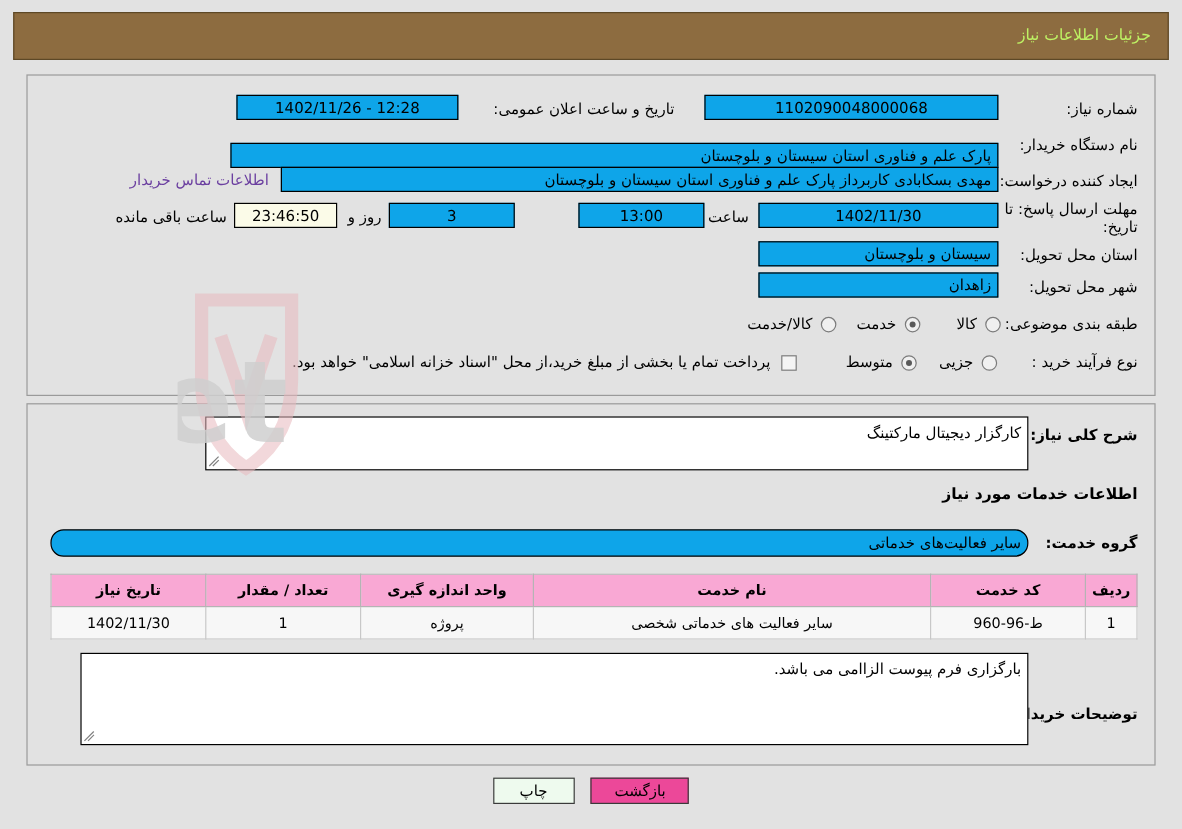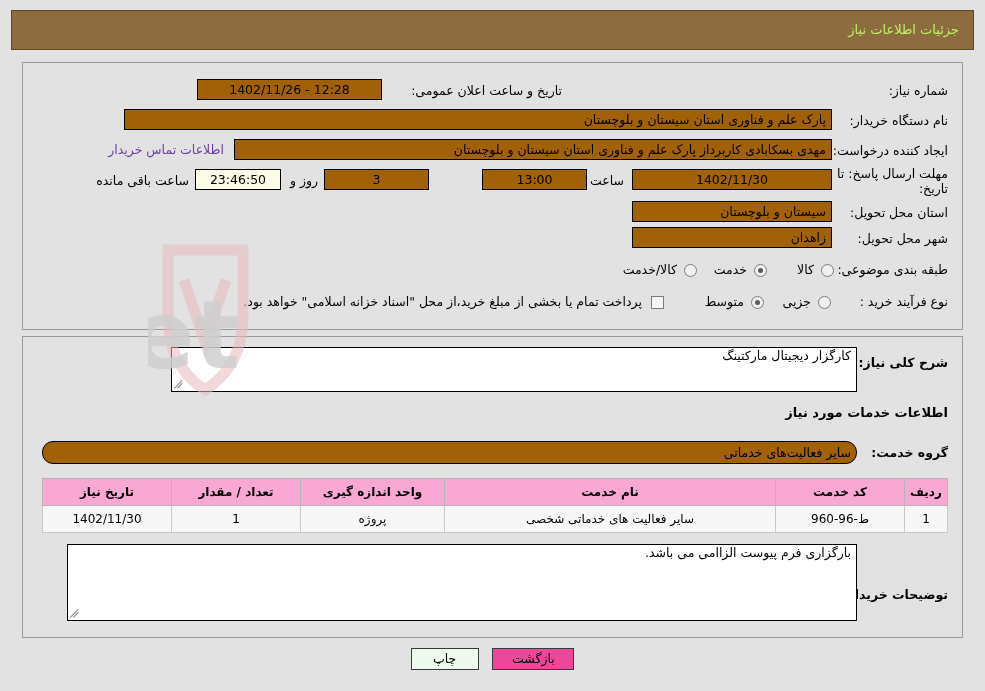--- a/index.html
+++ b/index.html
@@ -73,21 +73,21 @@
     font-size: 12.5px;
     color: #000;
     white-space: nowrap;
     line-height: 16px;
   }
   .lbl.bold { font-weight: bold; margin-left: 28px; }
 
   .fld {
     position: absolute;
     border: 1px solid #000;
-    background: #a16207;
+    background: #0ea5e9;
     box-sizing: border-box;
     height: 21px;
     line-height: 19px;
     font-size: 12.5px;
     color: #000;
     padding: 0 5px;
     text-align: right;
     white-space: nowrap;
     overflow: hidden;
   }
@@ -128,21 +128,21 @@
   }
 
   
   .tarea {
     position: absolute;
     border: 1px solid #000;
     background: #fff;
     box-sizing: border-box;
     font-size: 12.5px;
     color: #000;
-    padding: 0 5px;
+    padding: 5px 5px;
     text-align: right;
     overflow: hidden;
     line-height: 16px;
   }
   .tarea .grip {
     position: absolute;
     left: 2px;
     bottom: 1px;
     width: 10px; height: 10px;
     opacity: .75;
@@ -238,26 +238,27 @@
   </div>
 </div>
 
 <div class="titlebar">
   <span class="title-text">جزئیات اطلاعات نیاز</span>
 </div>
 
 <div class="panel" id="panel-top">
 
   <span class="lbl" style="right:14px; top:20px;">شماره نیاز:</span>
+  <div class="fld center" style="right:130px; top:16px; width:245px;">1102090048000068</div>
 
   <span class="lbl" style="right:400px; top:20px;">تاریخ و ساعت اعلان عمومی:</span>
   <div class="fld center" style="right:580px; top:16px; width:185px;">12:28 - 1402/11/26</div>
 
   <span class="lbl" style="right:14px; top:50px;">نام دستگاه خریدار:</span>
-  <div class="fld" style="right:130px; top:46px; width:708px;">پارک علم و فناوری استان سیستان و بلوچستان</div>
+  <div class="fld" style="right:130px; top:56px; width:640px;">پارک علم و فناوری استان سیستان و بلوچستان</div>
 
   <span class="lbl" style="right:14px; top:80px;">ایجاد کننده درخواست:</span>
   <div class="fld" style="right:130px; top:76px; width:598px;">مهدی بسکابادی کاربرداز پارک علم و فناوری استان سیستان و بلوچستان</div>
   <span class="linkish" style="right:738px; top:79px;">اطلاعات تماس خریدار</span>
 
   <span class="lbl" style="right:14px; top:103px; width:112px; line-height:15px; white-space:normal;">مهلت ارسال پاسخ: تا تاریخ:</span>
   <div class="fld center" style="right:130px; top:106px; width:200px;">1402/11/30</div>
   <span class="lbl" style="right:338px; top:110px;">ساعت</span>
   <div class="fld center" style="right:375px; top:106px; width:105px;">13:00</div>
   <div class="fld center" style="right:533px; top:106px; width:105px;">3</div>

